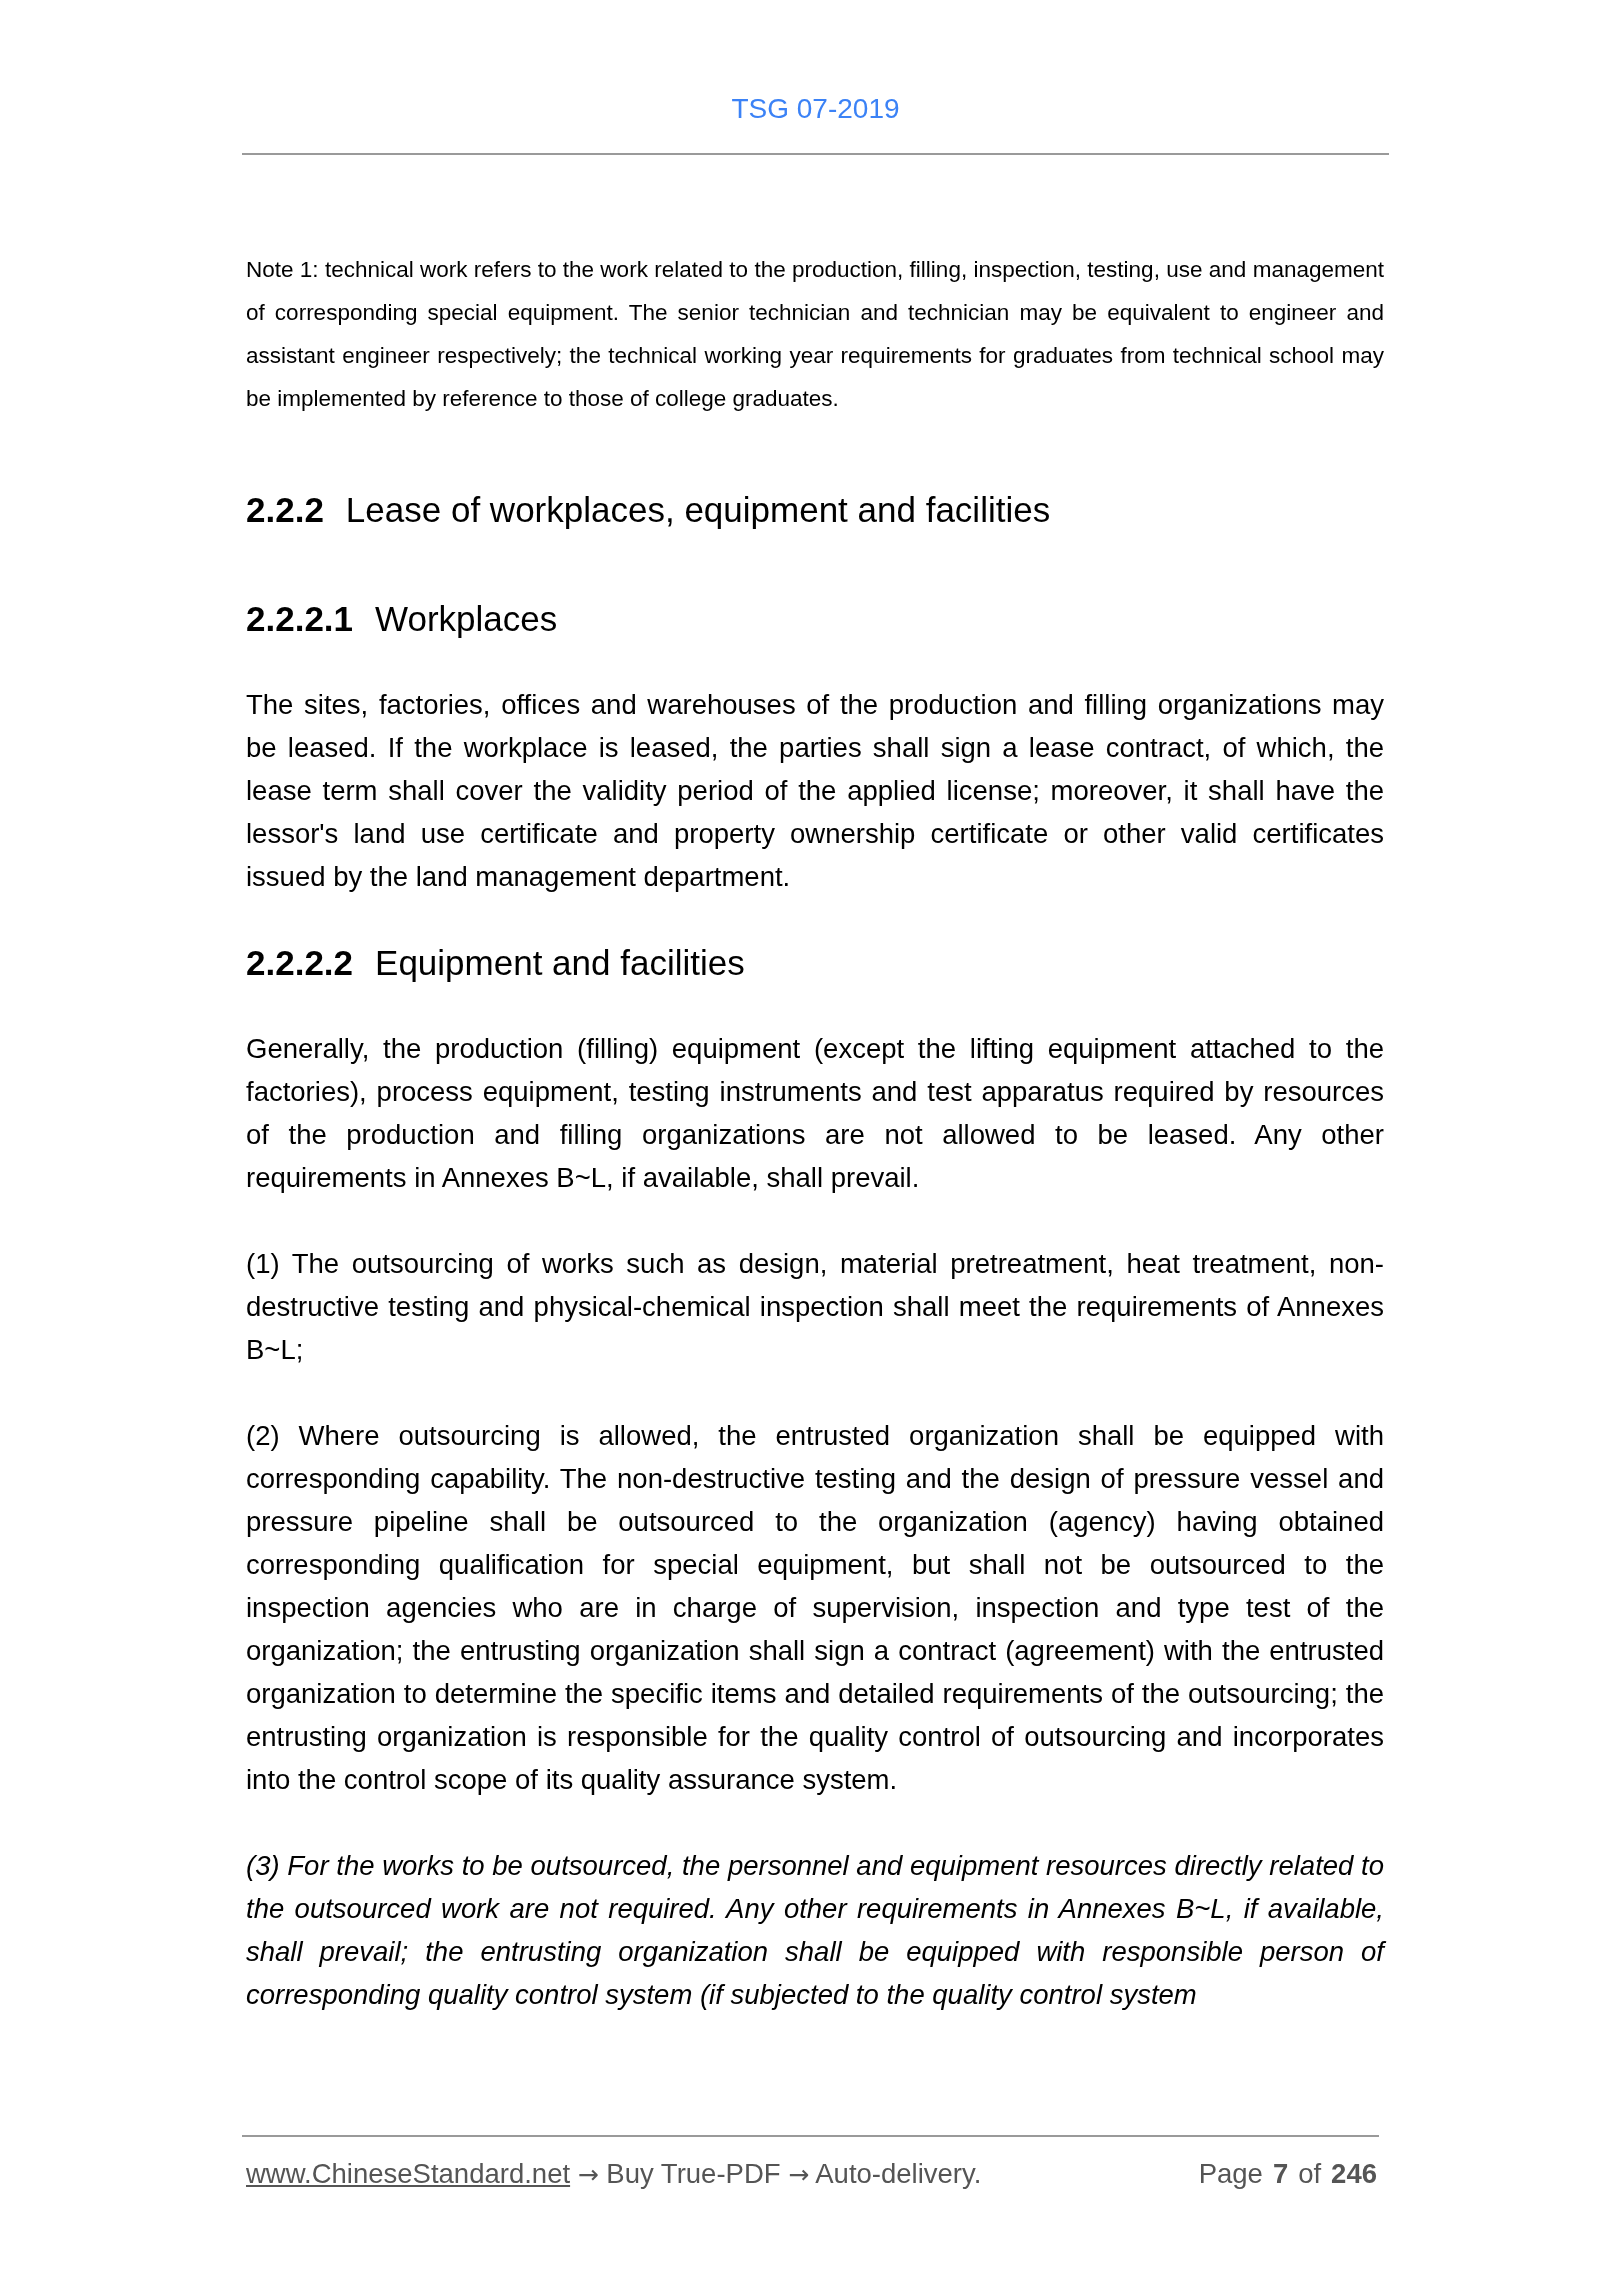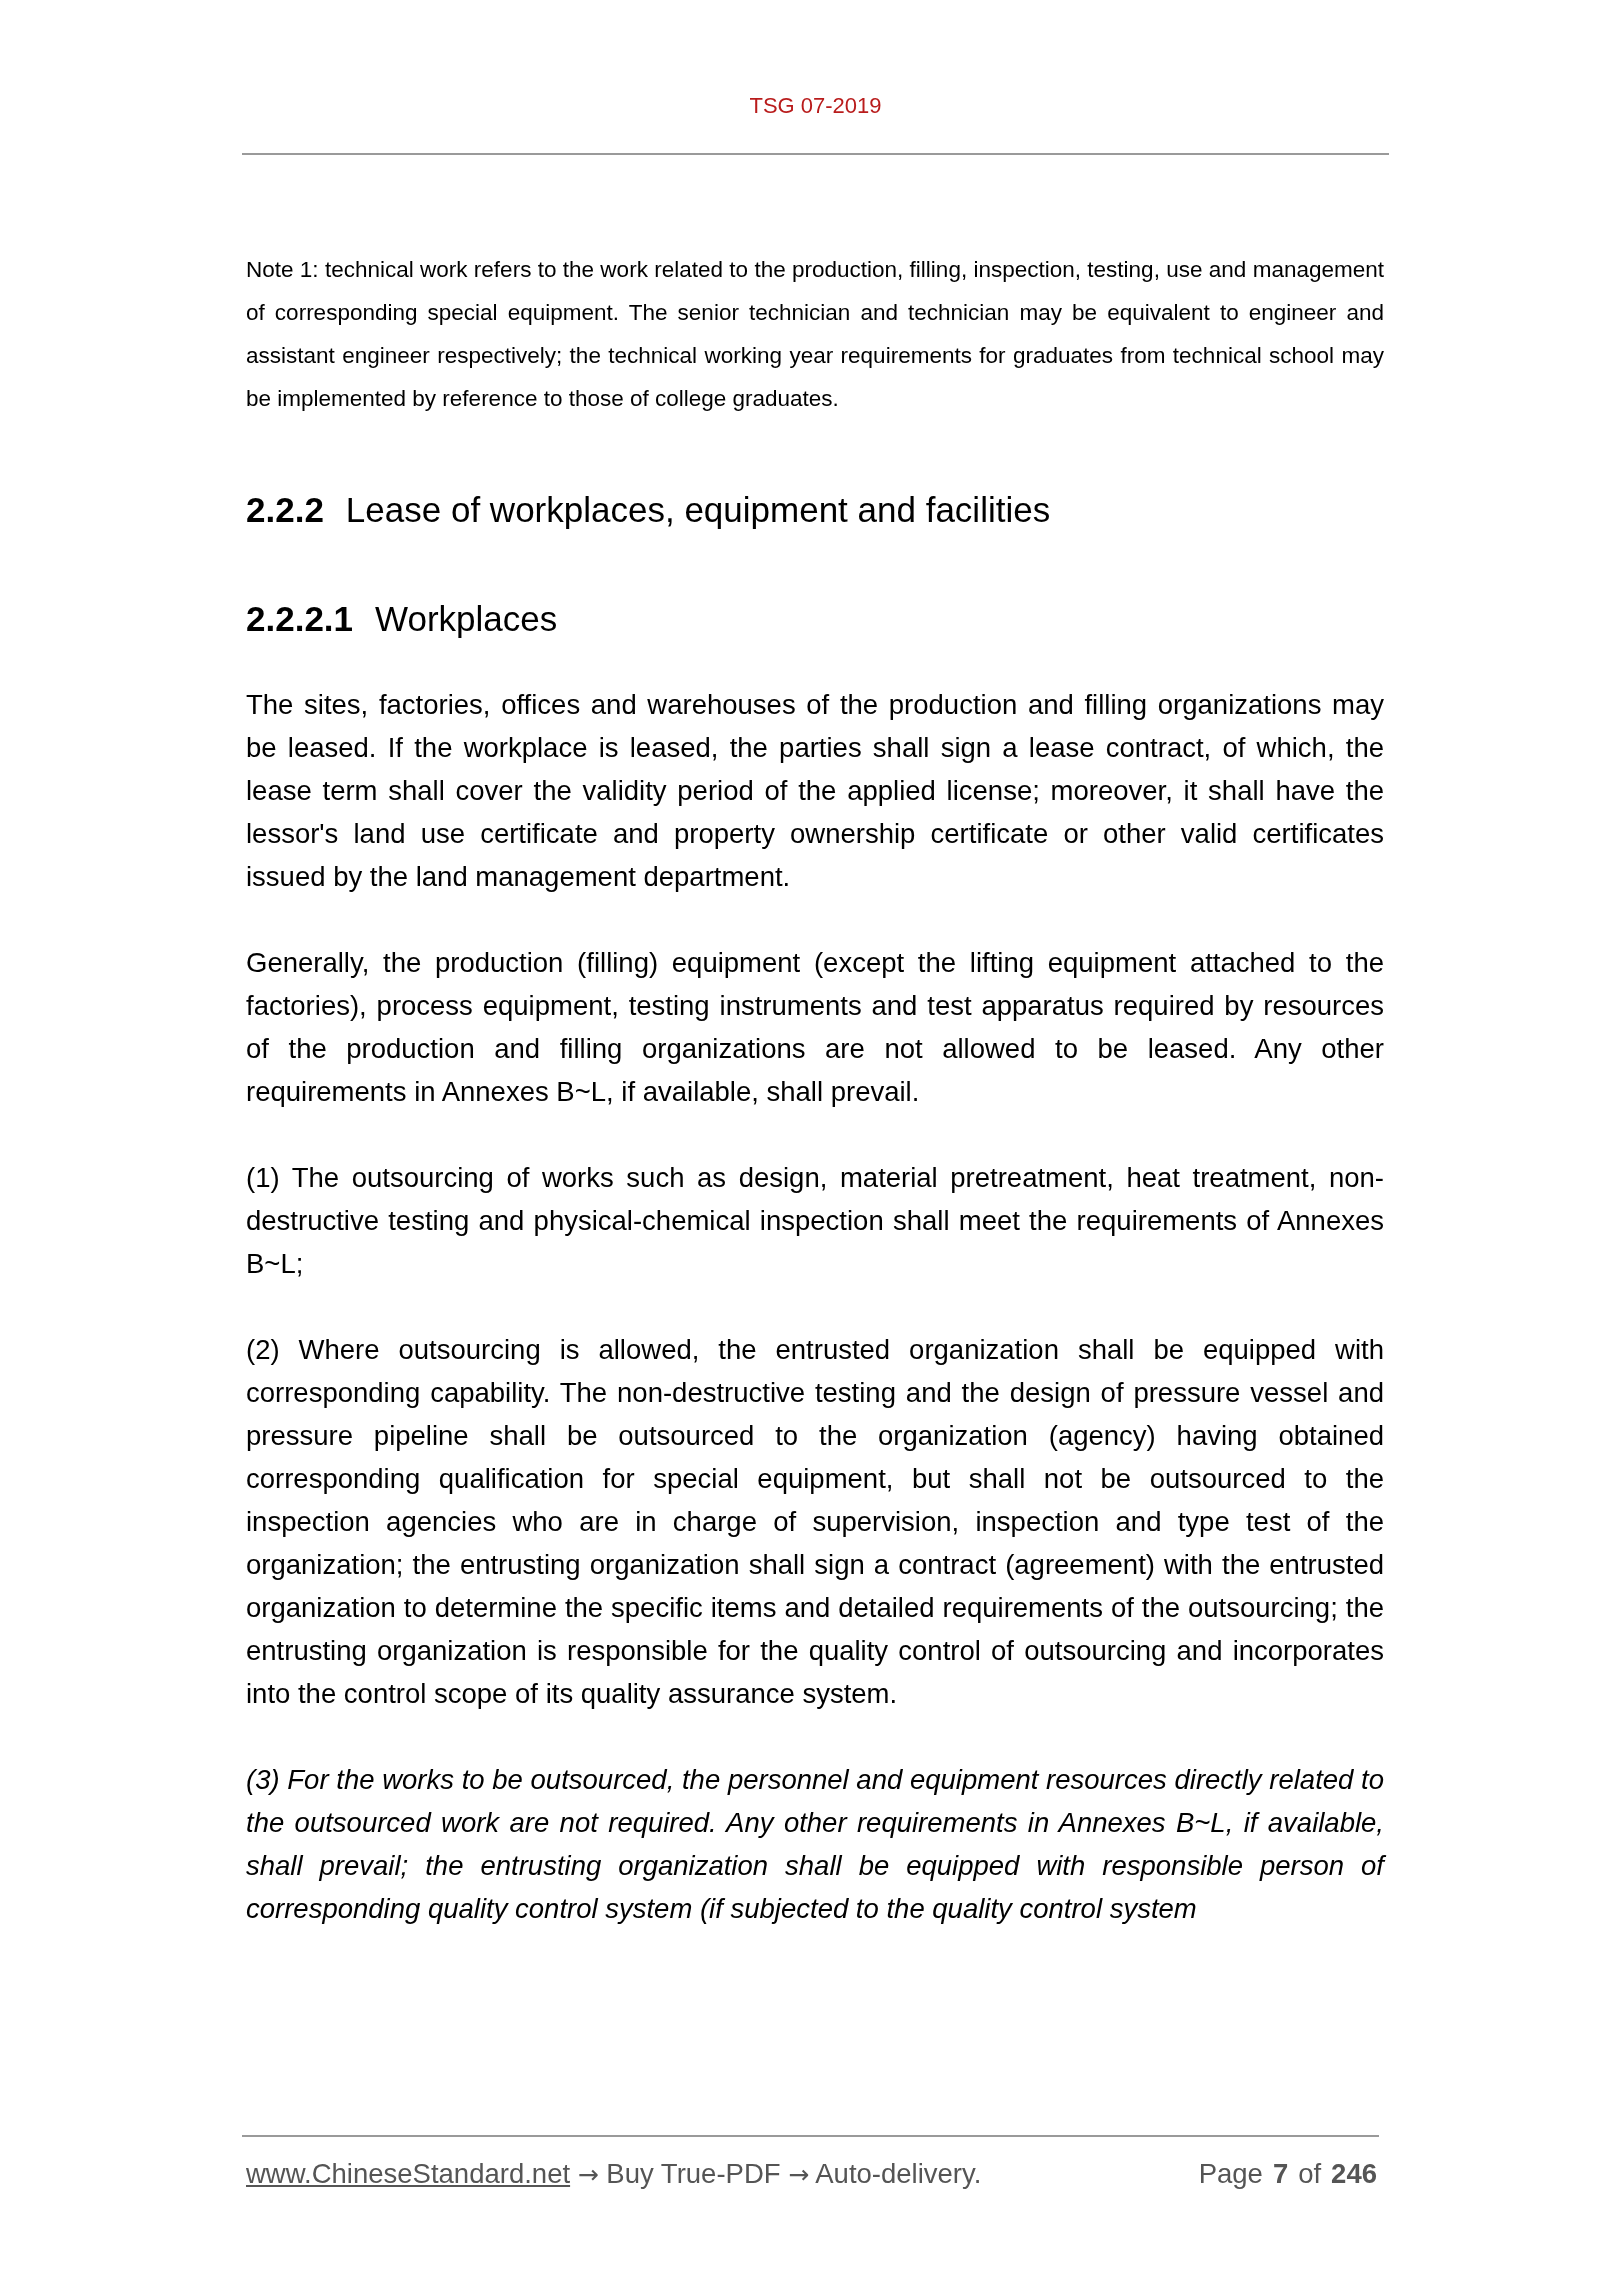--- a/index.html
+++ b/index.html
@@ -14,22 +14,22 @@
       font-family: "Liberation Sans", sans-serif;
       color: #000000;
       overflow: hidden;
     }
     .page-header {
       position: absolute;
       left: 242px;
       top: 93px;
       width: 1147px;
       text-align: center;
-      font-size: 22px;
-      color: #b91c1c;
+      font-size: 28px;
+      color: #3b82f6;
     }
     .header-rule {
       position: absolute;
       left: 242px;
       top: 153px;
       width: 1147px;
       height: 1.7px;
       background: #9a9a9a;
     }
     .content {
@@ -114,20 +114,23 @@
 
   <p class="heading h-222">
     <span class="num">2.2.2</span><span>Lease of workplaces, equipment and facilities</span>
   </p>
 
   <p class="heading h-2221">
     <span class="num">2.2.2.1</span><span>Workplaces</span>
   </p>
   <p class="para p-2221">The sites, factories, offices and warehouses of the production and filling organizations may be leased. If the workplace is leased, the parties shall sign a lease contract, of which, the lease term shall cover the validity period of the applied license; moreover, it shall have the lessor's land use certificate and property ownership certificate or other valid certificates issued by the land management department.</p>
 
+  <p class="heading h-2222">
+    <span class="num">2.2.2.2</span><span>Equipment and facilities</span>
+  </p>
   <p class="para p-2222">Generally, the production (filling) equipment (except the lifting equipment attached to the factories), process equipment, testing instruments and test apparatus required by resources of the production and filling organizations are not allowed to be leased. Any other requirements in Annexes B~L, if available, shall prevail.</p>
 
   <p class="para p-223-1">(1) The outsourcing of works such as design, material pretreatment, heat treatment, non-destructive testing and physical-chemical inspection shall meet the requirements of Annexes B~L;</p>
   <p class="para p-223-2">(2) Where outsourcing is allowed, the entrusted organization shall be equipped with corresponding capability. The non-destructive testing and the design of pressure vessel and pressure pipeline shall be outsourced to the organization (agency) having obtained corresponding qualification for special equipment, but shall not be outsourced to the inspection agencies who are in charge of supervision, inspection and type test of the organization; the entrusting organization shall sign a contract (agreement) with the entrusted organization to determine the specific items and detailed requirements of the outsourcing; the entrusting organization is responsible for the quality control of outsourcing and incorporates into the control scope of its quality assurance system.</p>
   <p class="para p-223-3">(3) For the works to be outsourced, the personnel and equipment resources directly related to the outsourced work are not required. Any other requirements in Annexes B~L, if available, shall prevail; the entrusting organization shall be equipped with responsible person of corresponding quality control system (if subjected to the quality control system</p>
 </div>
 
 <div class="footer-rule"></div>
 
 <div class="footer">

